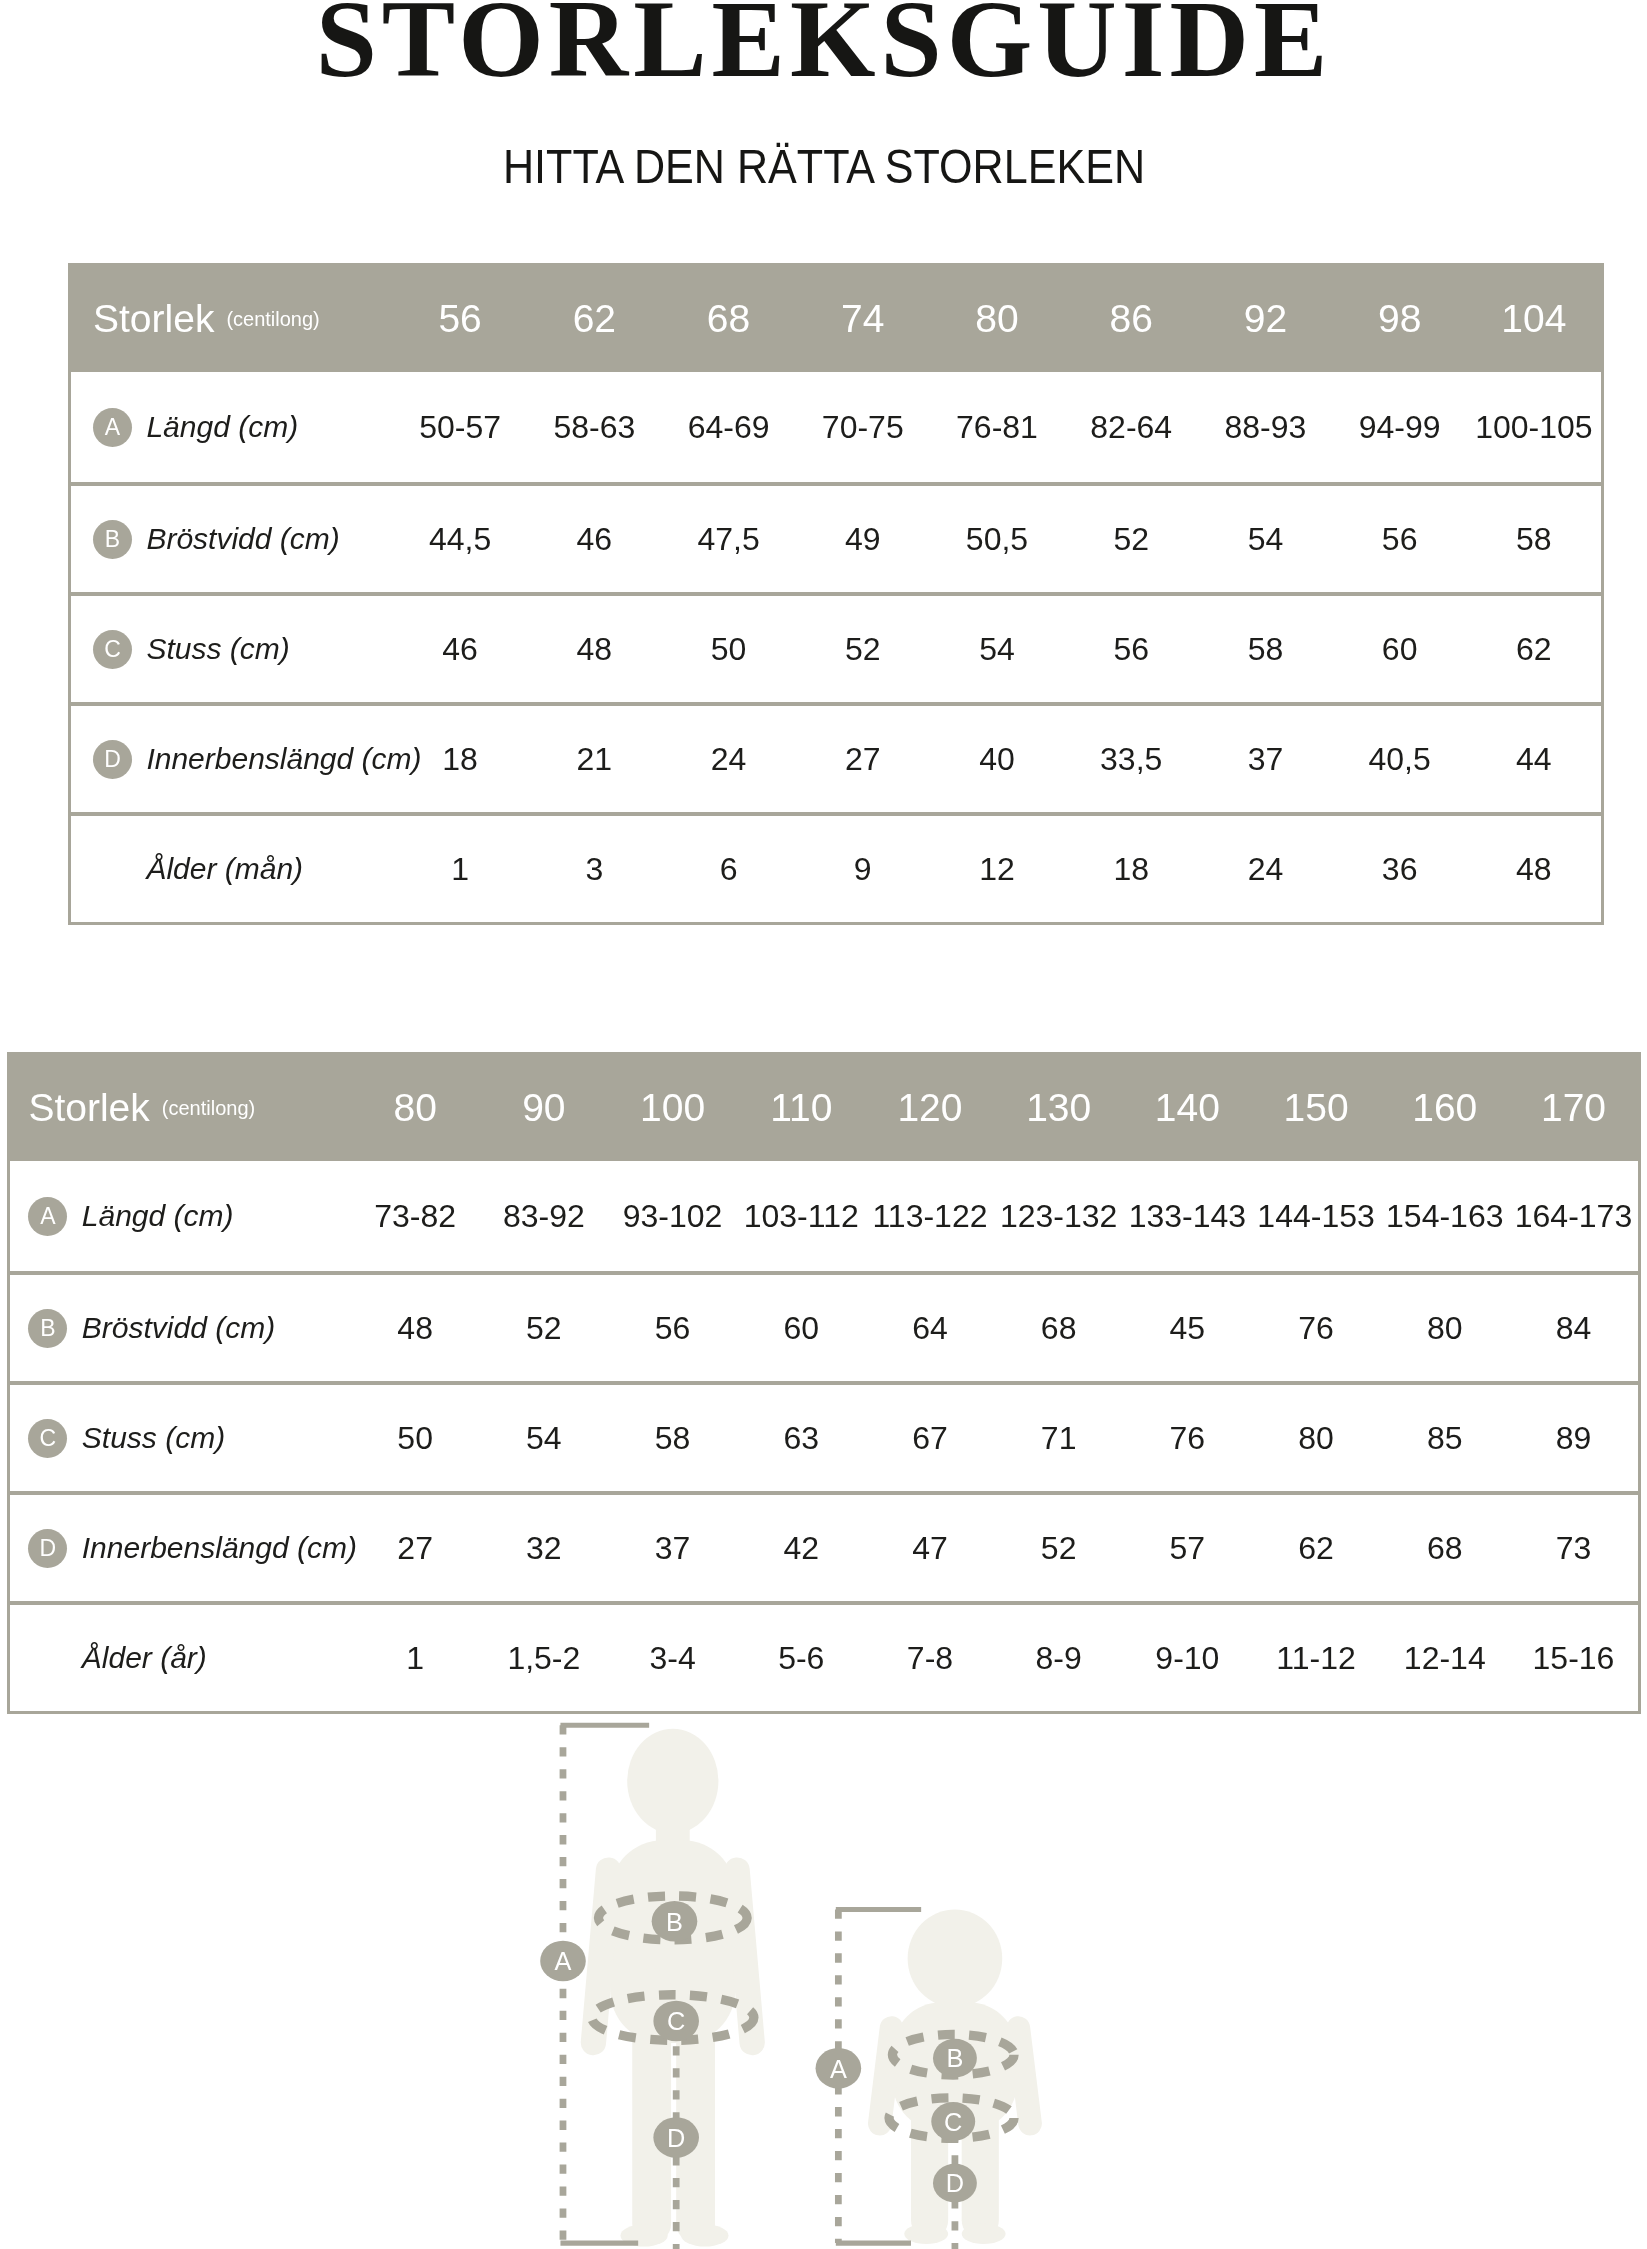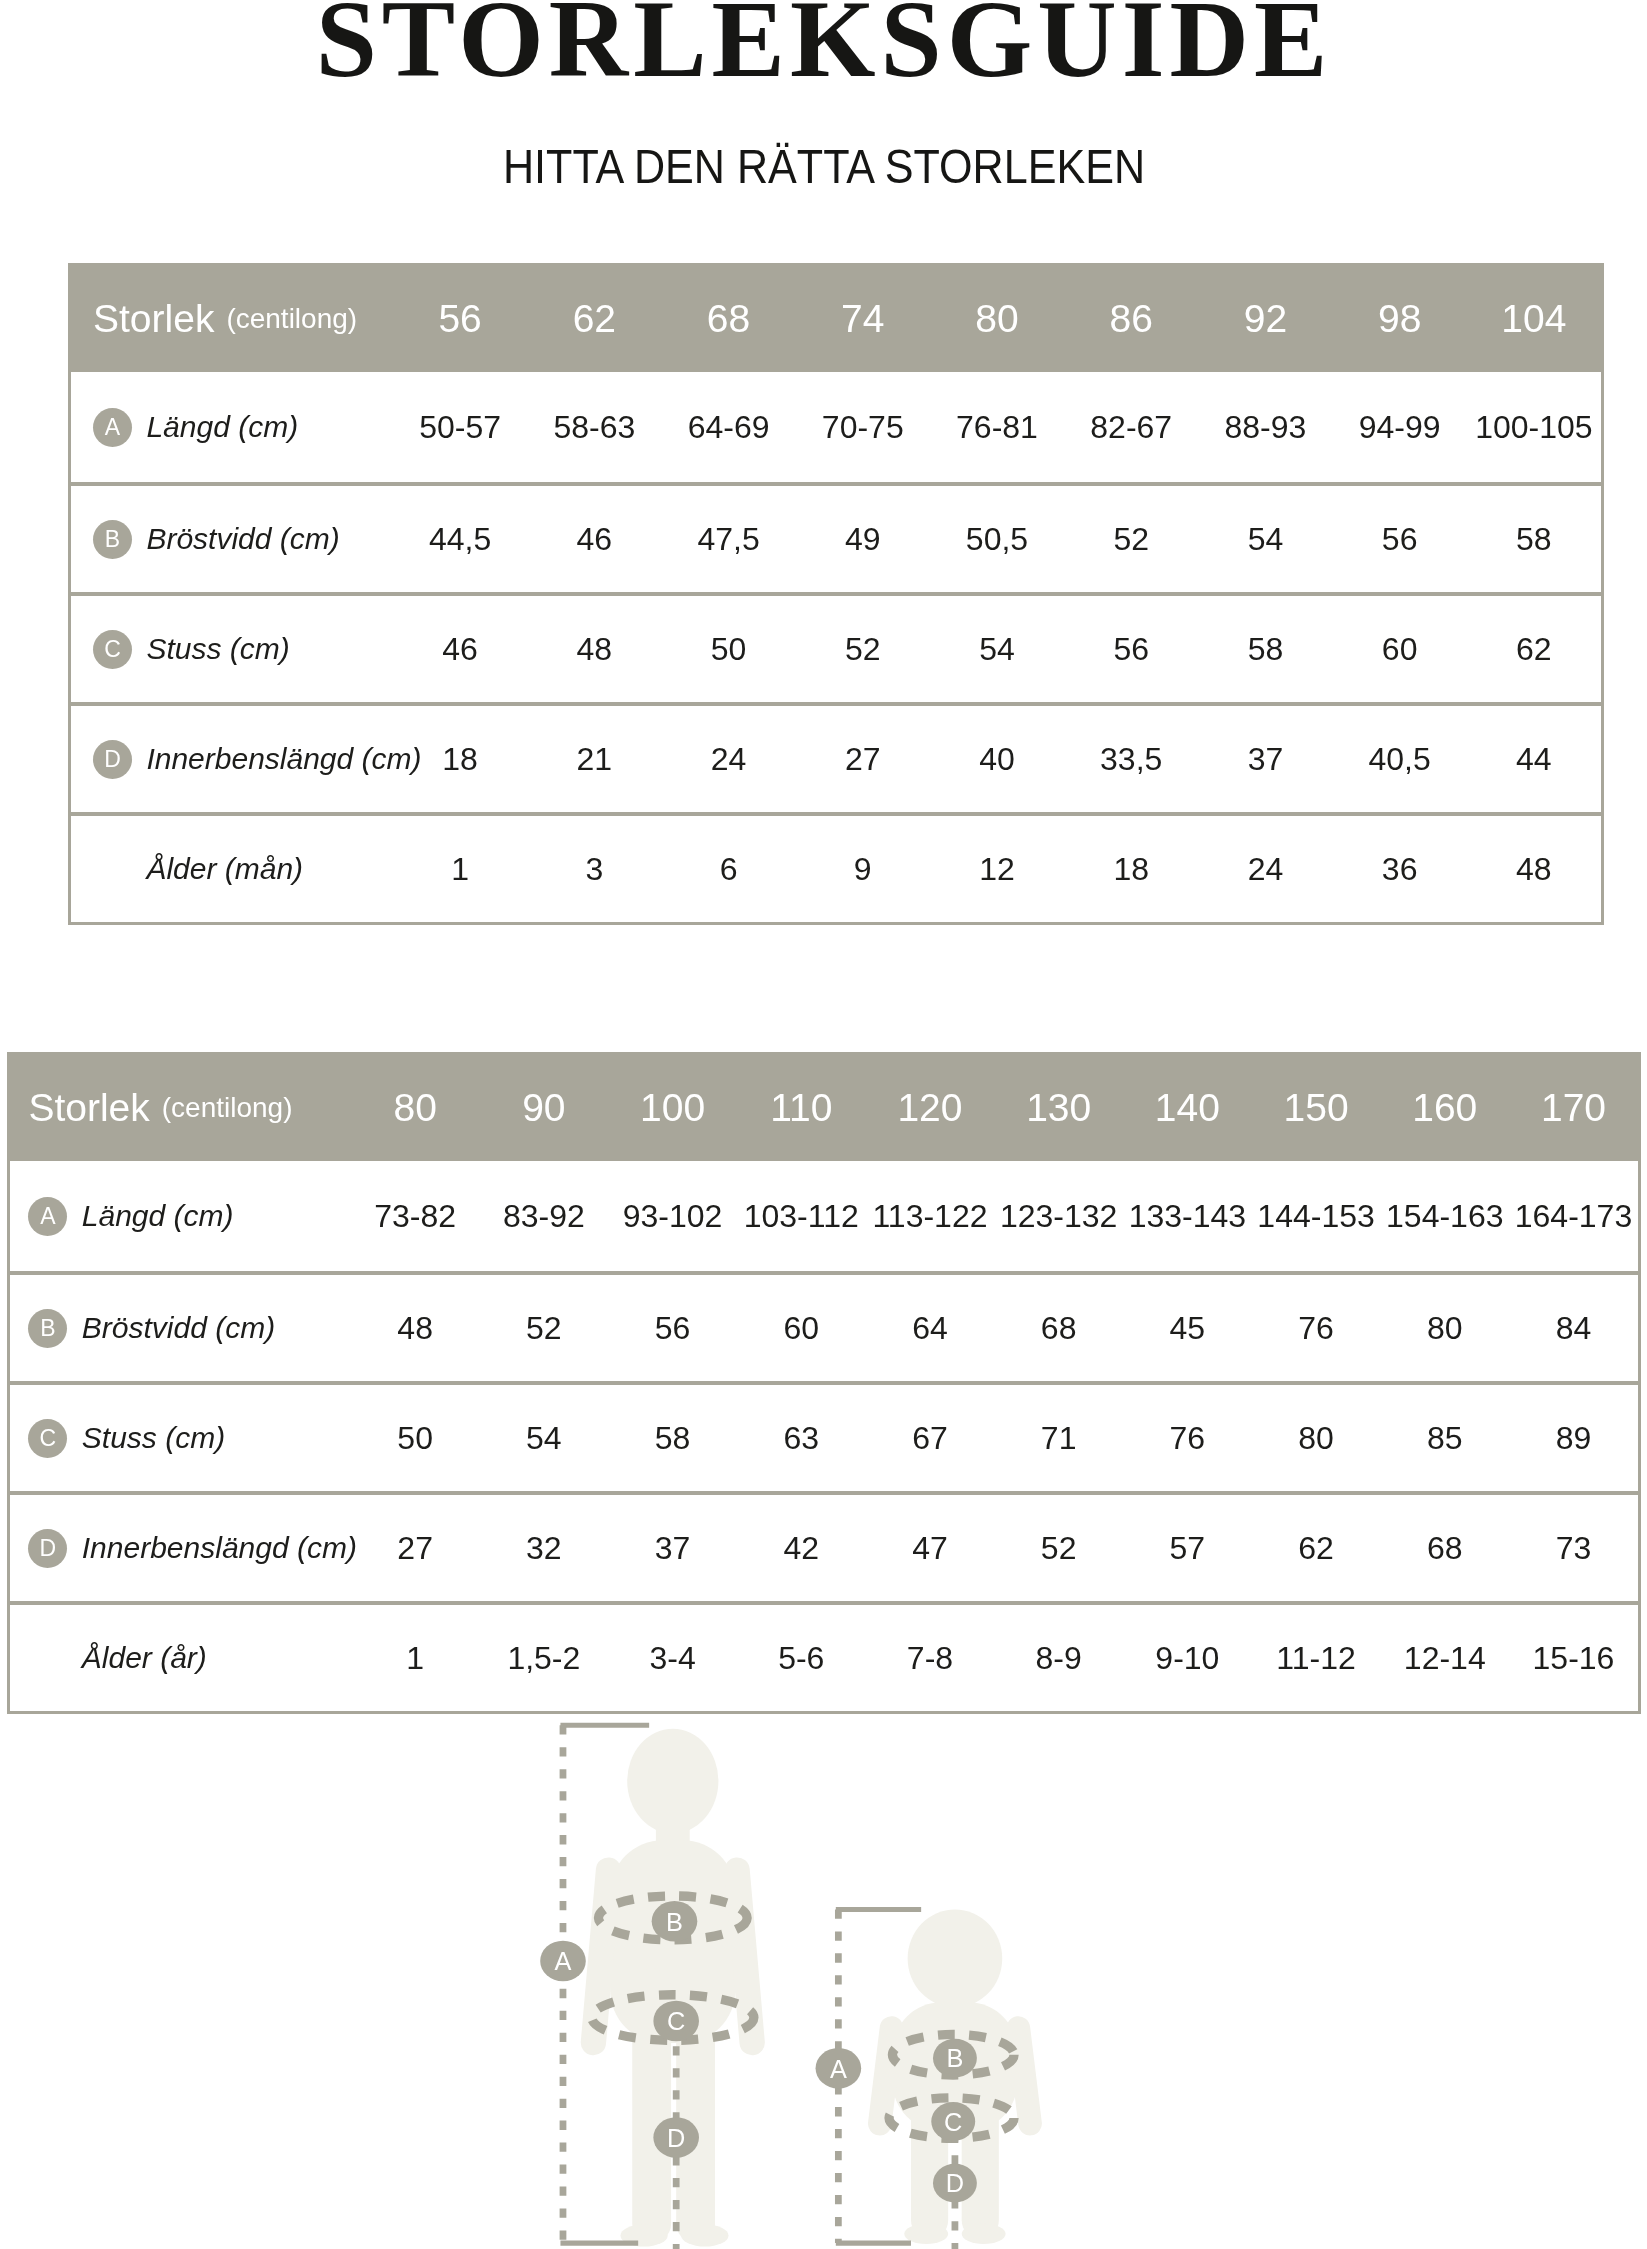--- a/index.html
+++ b/index.html
@@ -46,21 +46,21 @@
     display:flex;align-items:center;
     height:106px;background:var(--sage);color:var(--white);
   }
   .label-cell{
     flex:0 0 auto;display:flex;align-items:center;
     white-space:nowrap;overflow:visible;
   }
   #table1 .label-cell{width:322px;padding-left:22px;}
   #table2 .label-cell{width:341px;padding-left:18.6px;}
   .head-label{font-size:39px;}
-  .head-sublabel{font-size:28px;margin-left:12px;}
+  .head-sublabel{font-size:20px;margin-left:12px;}
   .cell{
     flex:1 1 0;text-align:center;white-space:nowrap;
   }
   .size-cell{font-size:39px;color:var(--white);}
   .trow{
     display:flex;align-items:center;height:110px;
     border-top:4.2px solid var(--sage);background:var(--white);
   }
   .trow:first-child{border-top:none;}
   .value-cell{font-size:32px;color:var(--text);}
@@ -109,21 +109,21 @@
       <div class="trow">
         <div class="label-cell">
           <span class="badge">A</span>
           <span class="row-label">Längd (cm)</span>
         </div>
         <div class="cell value-cell">50-57</div>
         <div class="cell value-cell">58-63</div>
         <div class="cell value-cell">64-69</div>
         <div class="cell value-cell">70-75</div>
         <div class="cell value-cell">76-81</div>
-        <div class="cell value-cell">82-67</div>
+        <div class="cell value-cell">82-64</div>
         <div class="cell value-cell">88-93</div>
         <div class="cell value-cell">94-99</div>
         <div class="cell value-cell">100-105</div>
       </div>
       <div class="trow">
         <div class="label-cell">
           <span class="badge">B</span>
           <span class="row-label">Bröstvidd (cm)</span>
         </div>
         <div class="cell value-cell">44,5</div>

